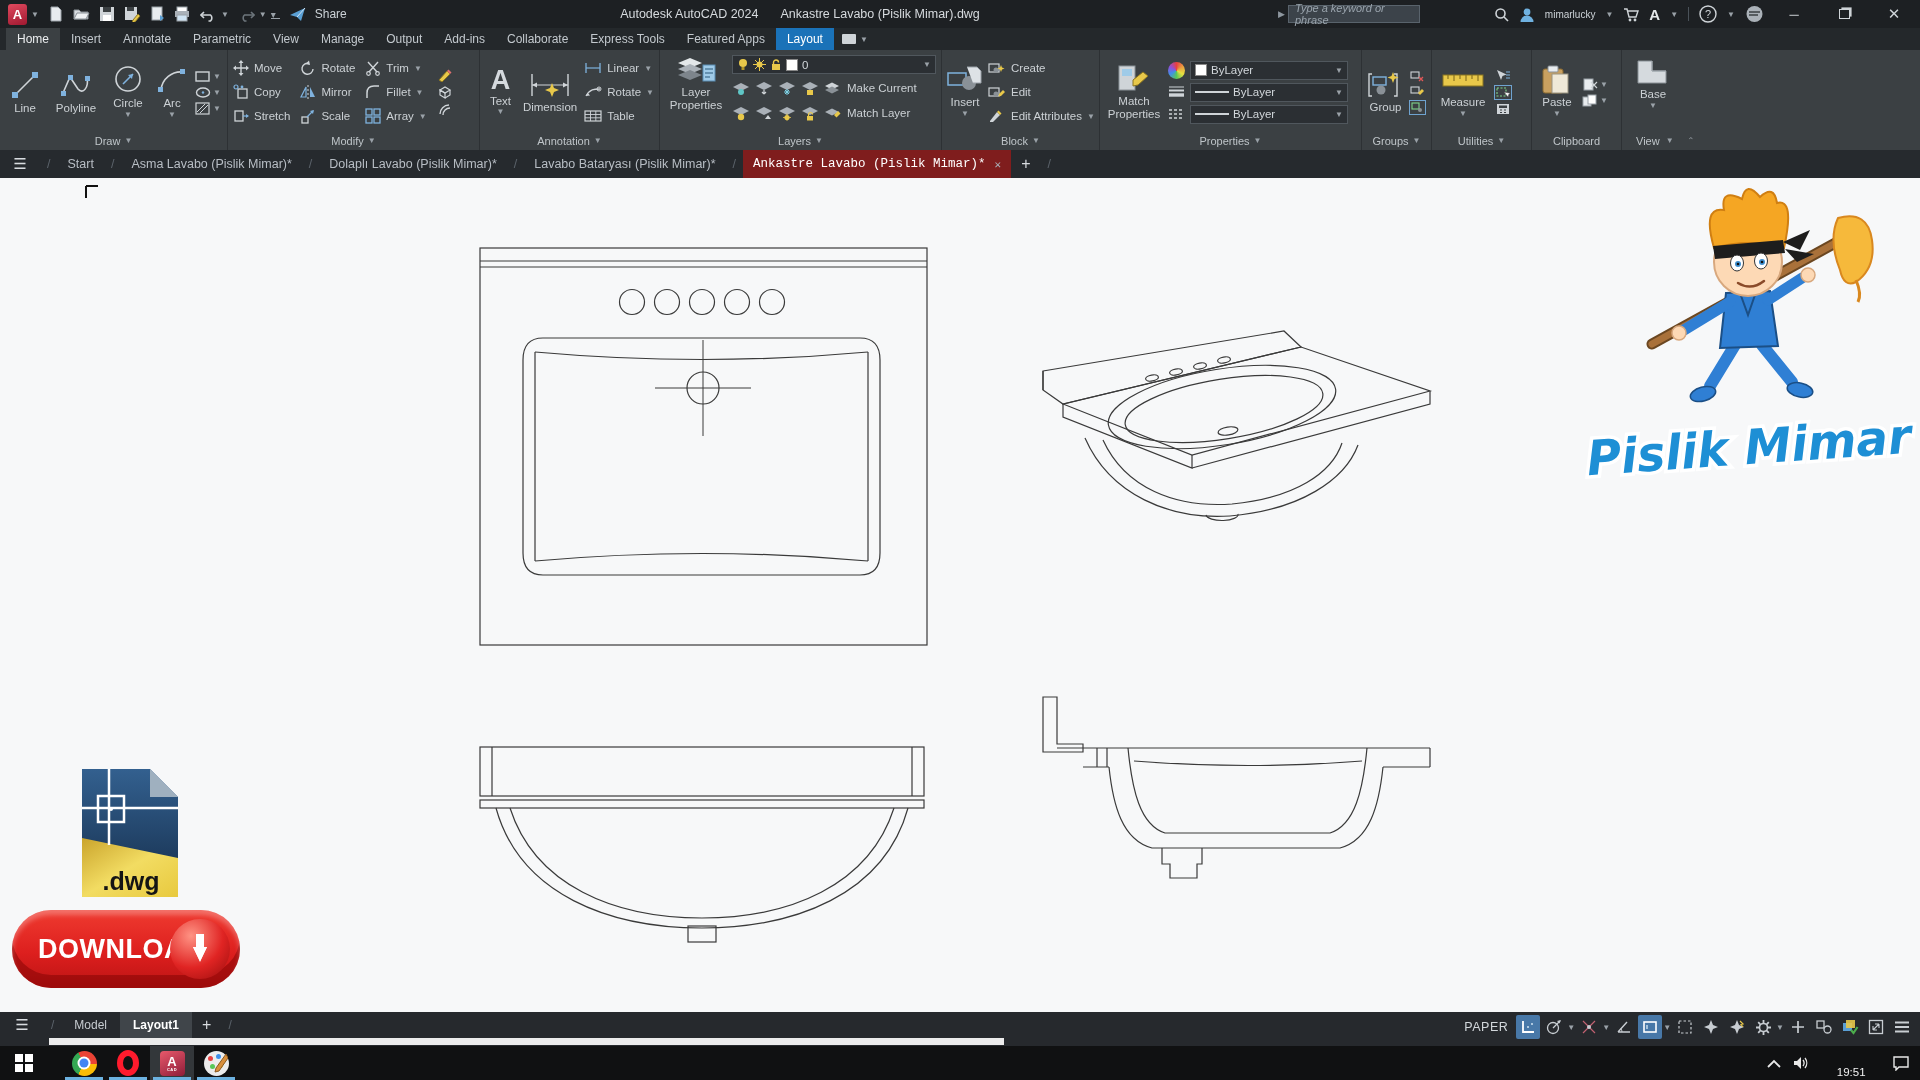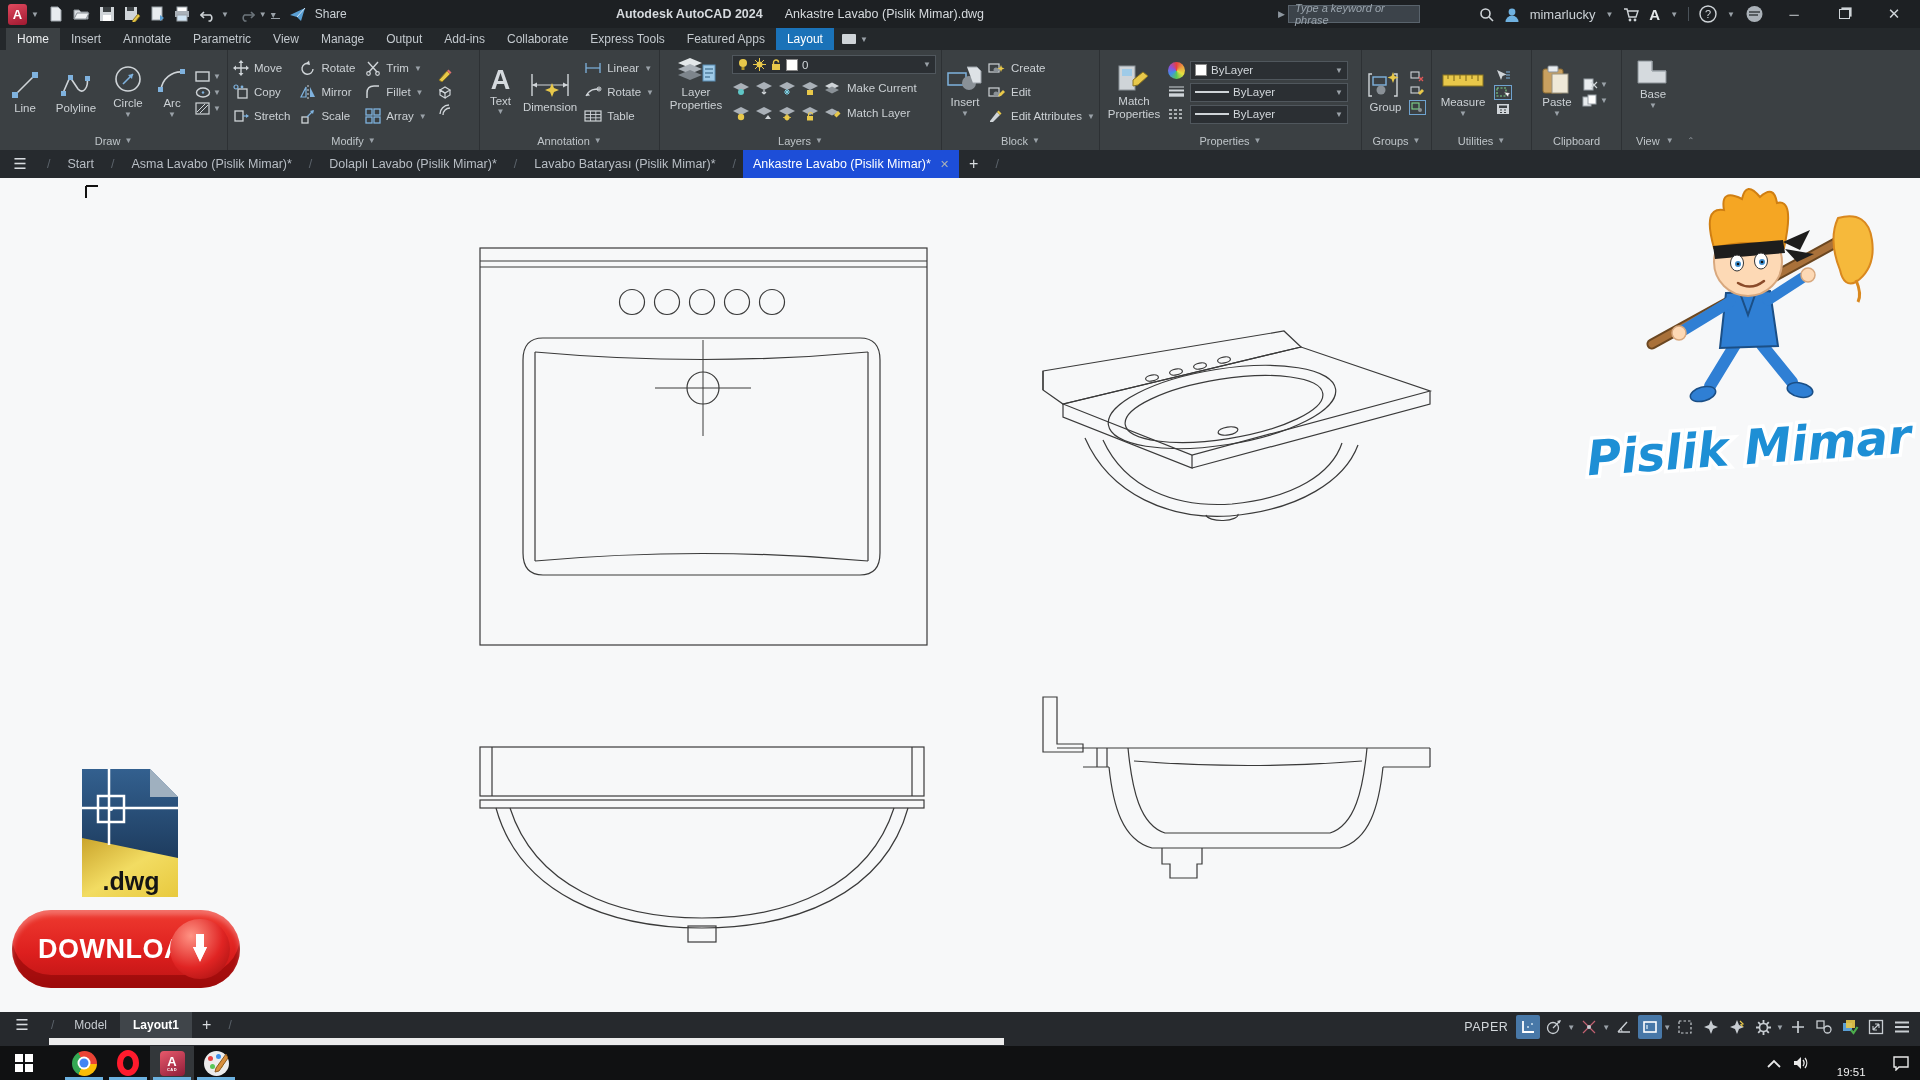--- a/index.html
+++ b/index.html
@@ -9,21 +9,21 @@
 
   
   .titlebar { position:absolute; top:0; left:0; width:100%; height:28px; background:#1d2023;
               display:flex; align-items:center; color:#ccd2d7; font-size:12px; z-index:30; }
   .qat { display:flex; align-items:center; gap:9px; padding-left:8px; }
   .acadlogo { width:19px; height:21px; background:linear-gradient(160deg,#e04a5f,#a01830); border-radius:3px;
               color:#fff; font-weight:bold; font-size:13px; display:flex; align-items:center; justify-content:center; }
   .qat .cd { margin-left:-5px; }
   .cd { font-size:8px; color:#9aa1a8; }
   .titlecenter { position:absolute; left:400px; width:800px; text-align:center; color:#d6dade; font-size:12.5px; }
-  .titlecenter b { font-weight:bold; margin-right:22px; }
+  .titlecenter b { font-weight:normal; margin-right:22px; }
   .tsearch { position:absolute; left:1288px; top:5px; width:132px; height:18px; background:#3c434a;
              border:1px solid #59636c; color:#9aa4ad; font-style:italic; font-size:11px;
              display:flex; align-items:center; padding:0 6px; }
   .tsearch-arrow { position:absolute; left:1278px; top:9px; color:#8d969e; font-size:9px; }
   .trght { position:absolute; right:0; top:0; height:28px; display:flex; align-items:center; gap:10px; padding-right:6px; }
   .winbtn { width:40px; height:28px; display:flex; align-items:center; justify-content:center; color:#cfd4d8; font-size:13px; }
   .sep-v { width:1px; height:14px; background:#4a5259; }
 
   
   .ribbontabs { position:absolute; top:28px; left:0; width:100%; height:22px; background:#24282b;
@@ -52,21 +52,21 @@
   .swatch { width:12px; height:12px; background:#fff; border:1px solid #888; }
   .blueline { width:34px; height:0; border-top:2px solid #cfd4d8; }
   .lay-ic { display:flex; gap:5px; align-items:center; }
 
   
   .filetabs { position:absolute; top:150px; left:0; width:100%; height:28px; background:#262a2e;
               display:flex; align-items:stretch; color:#b8bec5; font-size:12.5px; z-index:27; }
   .ft-burger { width:40px; display:flex; align-items:center; justify-content:center; color:#d8dce0; font-size:15px; }
   .ft-slash { display:flex; align-items:center; color:#5b636b; padding:0 7px; }
   .ftab { display:flex; align-items:center; padding:0 10px; white-space:nowrap; }
-  .ftab.active { background:#1d4ed8; color:#fff; }
+  .ftab.active { background:#7f1d1d; color:#fff;font-family:Liberation Mono, monospace; }
   .ftab .x { margin-left:9px; color:#aab1b8; font-size:11px; }
   .ft-plus { display:flex; align-items:center; padding:0 10px; color:#d8dce0; font-size:16px; }
 
   
   .canvas { position:absolute; top:178px; left:0; width:1920px; height:834px; background:#f7f8f9; }
   .canvas svg.draw { position:absolute; left:0; top:0; }
 
   .dl-btn { position:absolute; left:12px; top:732px; width:228px; height:78px; border-radius:39px;
             background:linear-gradient(#ef3b30,#dd1f1e 55%,#bc1414);
             box-shadow:inset 0 5px 5px rgba(255,255,255,.28), inset 0 -13px 0 rgba(120,0,0,.45);
@@ -176,21 +176,21 @@
     </div>
     <div class="trght">
       <svg class="ic" width="15" height="15">
           <circle cx="6.5" cy="6.5" r="4.5" fill="none" stroke="#cfd4d8" stroke-width="1.6"></circle>
           <path d="M10 10 L14 14" stroke="#cfd4d8" stroke-width="1.6"></path>
         </svg>
       <svg class="ic" width="16" height="15">
           <circle cx="8" cy="5" r="3.4" fill="#6fb1e0"></circle>
           <path d="M1.5 15 a6.5 6.5 0 0 1 13 0 z" fill="#6fb1e0"></path>
         </svg>
-      <span style="font-size:13px;">mimarlucky</span>
+      <span style="font-size:10px;">mimarlucky</span>
       <span class="cd">▼</span>
       <svg class="ic" width="16" height="15">
           <path d="M1 2 h3 l2 8 h7 l2-6 h-11" fill="none" stroke="#cfd4d8" stroke-width="1.4"></path>
           <circle cx="7" cy="13" r="1.4" fill="#cfd4d8"></circle>
           <circle cx="12" cy="13" r="1.4" fill="#cfd4d8"></circle>
         </svg>
       <span style="font-weight:bold;font-size:15px;color:#e4e8ea;">A</span>
       <span class="cd">▼</span>
       <span class="sep-v"></span>
       <svg class="ic" width="18" height="18">

